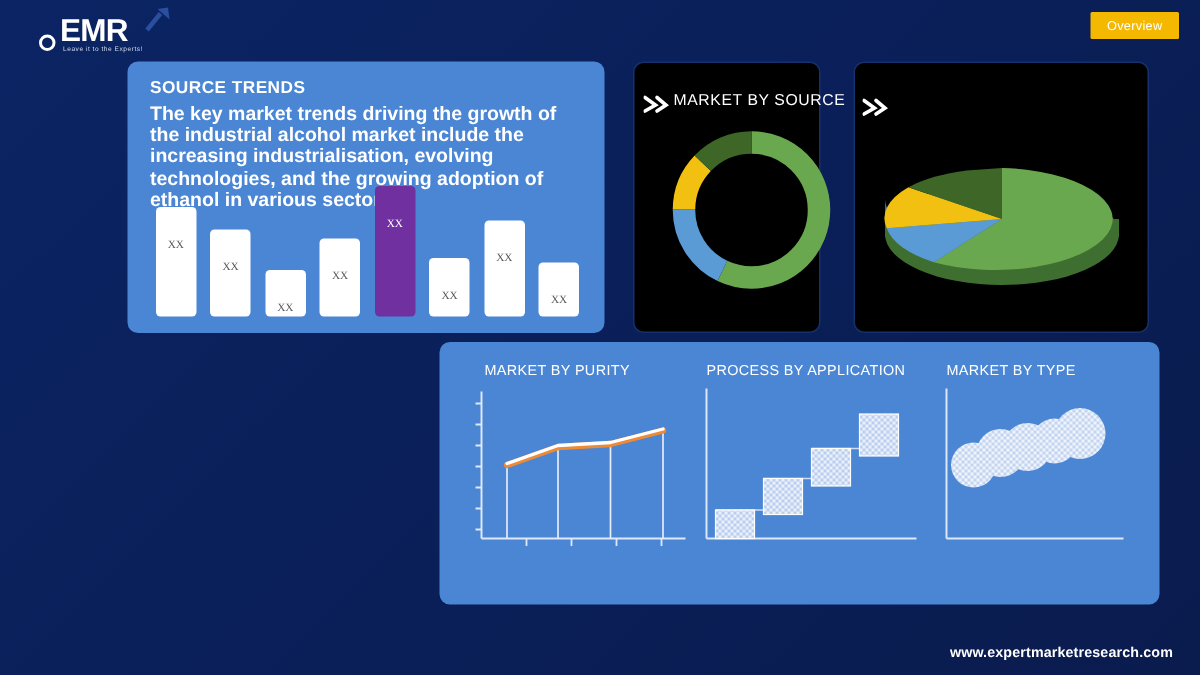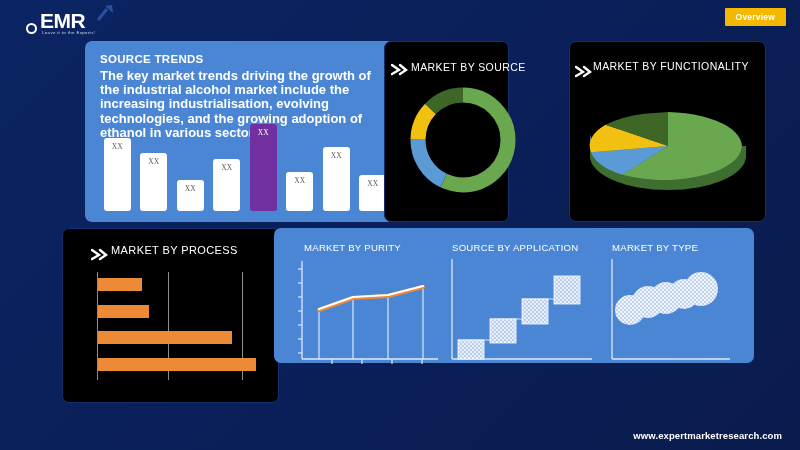--- a/index.html
+++ b/index.html
@@ -30,54 +30,54 @@
   }
   .logo-arrow { position:absolute; left:78px; top:-4px; }
   .logo-tag {
     position:absolute; left:24px; top:22px;
     font-size:4.4px; letter-spacing:.35px; color:#cfd9ef; white-space:nowrap;
   }
 
   .overview-badge {
     position:absolute; right:14px; top:8px;
     background:#f5b800; color:#ffffff;
-    font-size:8.5px; font-weight:bold;
+    font-size:8.5px; font-weight:normal;
     padding:4px 11px 4px 11px; border-radius:1px;
     letter-spacing:.2px;
   }
 
   
   .panel { position:absolute; border-radius:7px; }
   .panel-blue { background:#4a86d4; }
   .panel-black { background:#000000; border:1px solid #16306d; }
 
   #trends-panel { left:85px; top:41px; width:318px; height:181px; }
-  #source-panel { left:384px; top:41px; width:125px; height:181px; }
+  #source-panel { left:422px; top:41px; width:125px; height:181px; }
   #func-panel   { left:569px; top:41px; width:197px; height:181px; }
   #process-panel{ left:62px;  top:228px; width:217px; height:175px; }
-  #bottom-panel { left:274px; top:228px; width:480px; height:135px; }
+  #bottom-panel { left:293px; top:228px; width:480px; height:175px; }
 
   
   .trends-title {
     position:absolute; left:15px; top:12px;
     color:#ffffff; font-size:11.5px; font-weight:bold; letter-spacing:.3px;
   }
   .trends-body {
     position:absolute; left:15px; top:28px; width:288px;
     color:#ffffff; font-size:13px; font-weight:bold; line-height:14.2px;
   }
   .trend-bars {
     position:absolute; left:14px; bottom:11px; width:292px; height:94px;
     display:flex; align-items:flex-end; gap:0;
   }
   .tb-slot { flex:1; display:flex; justify-content:center; align-items:flex-end; height:100%; }
   .tb {
     width:27px; border-radius:3px; background:#ffffff;
     color:#5a5a5a; font-size:7.5px; text-align:center;
-    padding-top:4px; font-family:"Liberation Serif", serif;
+    padding-top:20px; font-family:"Liberation Serif", serif;
   }
   .tb.hl { background:#7030a0; color:#ffffff; }
 
   
   .chart-head {
     position:absolute; color:#ffffff; font-size:10.5px;
     letter-spacing:.4px; white-space:nowrap;
   }
   .arrow-ic { position:absolute; }
 
@@ -169,21 +169,20 @@
         <circle r="45" fill="none" stroke="#3d6627" stroke-width="15" stroke-dasharray="36.7 246.0" stroke-dashoffset="-246.0"></circle>
       </g>
     </svg>
   </div>
 
   <div class="panel panel-black" id="func-panel">
     <svg class="arrow-ic" style="left:5px; top:22px;" width="20" height="14" viewBox="0 0 20 14">
       <path d="M1 3 L8 8 L1 12" stroke="#ffffff" stroke-width="2.4" fill="none" stroke-linecap="round"></path>
       <path d="M9 3 L15 8 L9 12" stroke="#ffffff" stroke-width="2.4" fill="none" stroke-linecap="round"></path>
     </svg>
-    <div class="chart-head" style="left:23px; top:18px;">MARKET  BY FUNCTIONALITY</div>
 
     <svg style="position:absolute; left:8px; top:52px;" width="180" height="112" viewBox="0 0 180 112">
       <defs>
         <clipPath id="clipBottom">
             <rect x="0" y="52" width="180" height="60"></rect>
           </clipPath>
       </defs>
 
       <ellipse cx="90" cy="62" rx="78" ry="34" fill="#3f6f30"></ellipse>
       <rect x="12" y="48" width="156" height="16" fill="#3f6f30" clip-path="url(#clipBottom)"></rect>
@@ -191,37 +190,20 @@
 
       <g>
         <path d="M90 52 L90 18 A78 34 0 1 1 44.5 80.8 Z" fill="#6aa84f"></path>
         <path d="M90 52 L44.5 80.8 A78 34 0 0 1 13.2 58.2 Z" fill="#5b9bd5"></path>
         <path d="M90 52 L13.2 58.2 A78 34 0 0 1 27.6 30.8 Z" fill="#f2c010"></path>
         <path d="M90 52 L27.6 30.8 A78 34 0 0 1 66.5 19.7 L90 18 Z" fill="#3d6627"></path>
       </g>
     </svg>
   </div>
 
-  <div class="panel panel-black" id="process-panel">
-    <svg class="arrow-ic" style="left:28px; top:18px;" width="20" height="14" viewBox="0 0 20 14">
-      <path d="M1 3 L8 8 L1 12" stroke="#ffffff" stroke-width="2.4" fill="none" stroke-linecap="round"></path>
-      <path d="M9 3 L15 8 L9 12" stroke="#ffffff" stroke-width="2.4" fill="none" stroke-linecap="round"></path>
-    </svg>
-    <div class="chart-head" style="left:48px; top:15px; font-size:11px;">MARKET  BY PROCESS</div>
-
-    <div class="proc-area">
-      <div class="proc-axis"></div>
-      <div class="proc-grid" style="left:71px;"></div>
-      <div class="proc-grid" style="left:145px;"></div>
-      <div class="proc-bar" style="top:6px;  width:28%"></div>
-      <div class="proc-bar" style="top:33px; width:32%"></div>
-      <div class="proc-bar" style="top:59px; width:85%"></div>
-      <div class="proc-bar" style="top:86px; width:100%"></div>
-    </div>
-  </div>
 
   <div class="panel panel-blue" id="bottom-panel">
 
     <div class="mini" id="mini-purity">
       <div class="mini-title" style="left:14px;">MARKET BY PURITY</div>
       <svg class="mini-svg" width="155" height="118" viewBox="0 0 155 118">
 
         <line x1="12" y1="4" x2="12" y2="102" stroke="#dfe8f7" stroke-width="1.3"></line>
         <line x1="12" y1="102" x2="148" y2="102" stroke="#dfe8f7" stroke-width="1.3"></line>
 
@@ -248,21 +230,21 @@
           <line x1="98" y1="39" x2="98" y2="102"></line>
           <line x1="133" y1="30" x2="133" y2="102"></line>
         </g>
 
         <polyline points="29,53 63,41 98,39 133,30" fill="none" stroke="#ed8a35" stroke-width="4.2" stroke-linejoin="round" stroke-linecap="round"></polyline>
         <polyline points="29,52 63,40 98,38 133,29" fill="none" stroke="#ffffff" stroke-width="2.2" stroke-linejoin="round" stroke-linecap="round"></polyline>
       </svg>
     </div>
 
     <div class="mini" id="mini-app">
-      <div class="mini-title" style="left:10px;">SOURCE BY APPLICATION</div>
+      <div class="mini-title" style="left:10px;">PROCESS BY APPLICATION</div>
       <svg class="mini-svg" width="160" height="118" viewBox="0 0 160 118">
         <defs>
           <pattern id="hatch" width="4" height="4" patternUnits="userSpaceOnUse">
             <rect width="4" height="4" fill="#eaf0fb"></rect>
             <rect width="2" height="2" fill="#b9cdec"></rect>
             <rect x="2" y="2" width="2" height="2" fill="#b9cdec"></rect>
           </pattern>
         </defs>
         <line x1="10" y1="2" x2="10" y2="102" stroke="#dfe8f7" stroke-width="1.3"></line>
         <line x1="10" y1="102" x2="150" y2="102" stroke="#dfe8f7" stroke-width="1.3"></line>

